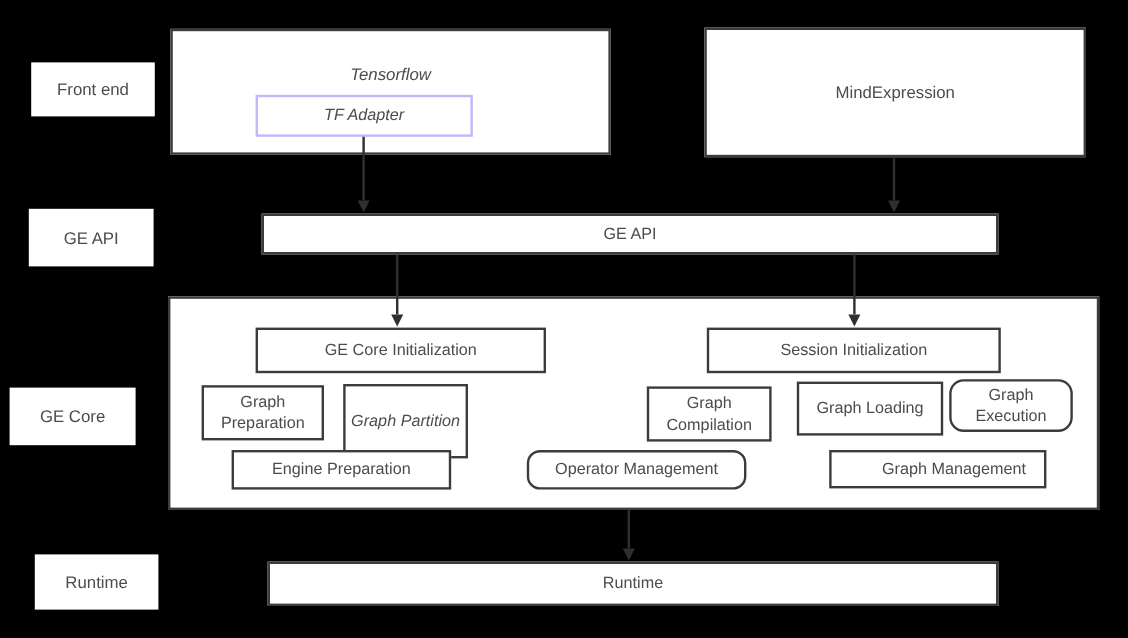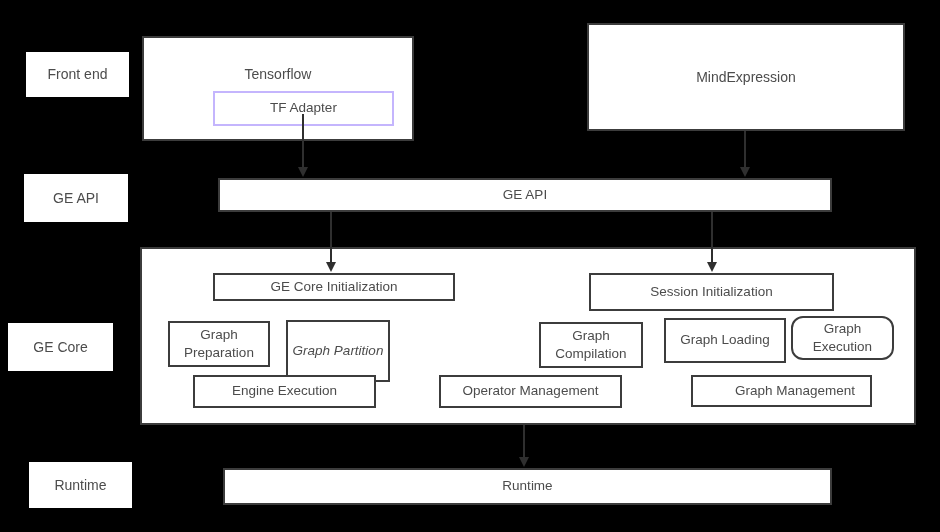--- a/index.html
+++ b/index.html
@@ -27,50 +27,50 @@
   .label-box { border: none; font-size: 14px; }
 
   
   .lbl-frontend { left: 26px;  top: 52px;  width: 103px; height: 45px; text-align: right; }
   .lbl-geapi    { left: 24px;  top: 174px; width: 104px; height: 48px; }
   .lbl-gecore   { left: 8px;  top: 323px; width: 105px; height: 48px; }
   .lbl-runtime  { left: 29px;  top: 462px; width: 103px; height: 46px; }
 
   
   .tensorflow {
-    left: 142px; top: 36px; width: 272px; height: 105px;
-    flex-direction: column; justify-content: flex-start;
+    left: 142px; top: 24px; width: 367px; height: 105px;
+    flex-direction: column; justify-content: flex-start; font-style: italic;
   }
   .tensorflow-title { margin-top: 27px; font-size: 14px; color: #4c4c4c; }
   .tf-adapter {
     position: absolute; box-sizing: border-box;
     left: 69px; top: 53px; width: 181px; height: 35px;
     background: #fff; border: 2px solid #c4b5fd;
     display: flex; align-items: center; justify-content: center;
   }
   .mindexpression { left: 587px; top: 23px; width: 318px; height: 108px; font-size: 14px; }
 
   
   .geapi-bar { left: 218px; top: 178px; width: 614px; height: 34px; }
 
   
   .gecore { left: 140px; top: 247px; width: 776px; height: 178px; }
   .gecore-inner { position: absolute; box-sizing: border-box; background: #fff;
     border: 2px solid #3c3c3c; color: #4c4c4c; display: flex; align-items: center;
     justify-content: center; text-align: center; font-size: 13.5px; line-height: 1.35; }
-  .gecore-init   { left: 71px;  top: 24px; width: 242px; height: 28px; }
+  .gecore-init   { left: 71px;  top: 24px; width: 242px; height: 38px; }
   .session-init  { left: 447px; top: 24px; width: 245px; height: 38px; }
   .stage-1 { left: 26px;  top: 72px; width: 102px; height: 46px; align-items: center; }
   .stage-2 { left: 144px; top: 71px; width: 104px; height: 62px; font-style: italic; }
   .stage-3 { left: 272px; top: 72px; width: 105px; height: 46px; }
   .stage-4 { left: 397px; top: 73px; width: 104px; height: 46px; }
   .stage-5 { left: 522px; top: 69px; width: 122px; height: 45px; justify-content: center; }
   .stage-6 { left: 649px; top: 67px; width: 103px; height: 44px; border-radius: 12px; }
   .mgmt-1  { left: 51px;  top: 126px; width: 183px; height: 33px; }
-  .mgmt-2  { left: 297px; top: 126px; width: 183px; height: 33px; }
+  .mgmt-2  { left: 297px; top: 126px; width: 183px; height: 33px; border-radius: 11px; }
   .mgmt-3  { left: 549px; top: 126px; width: 181px; height: 32px; padding-left: 27px; }
 
   
   .runtime-bar { left: 223px; top: 468px; width: 609px; height: 37px; }
 
   
   .arrow {
     position: absolute;
     width: 2px;
     background: #2f2f2f;
@@ -134,21 +134,21 @@
       <span>Graph Compilation</span>
     </div>
     <div class="gecore-inner stage-5">
       <span>Graph Loading</span>
     </div>
     <div class="gecore-inner stage-6">
       <span>Graph Execution</span>
     </div>
 
     <div class="gecore-inner mgmt-1">
-      <span>Engine Execution</span>
+      <span>Engine Preparation</span>
     </div>
     <div class="gecore-inner mgmt-2">
       <span>Operator Management</span>
     </div>
     <div class="gecore-inner mgmt-3">
       <span>Graph Management</span>
     </div>
   </div>
 
   <div class="box runtime-bar">

